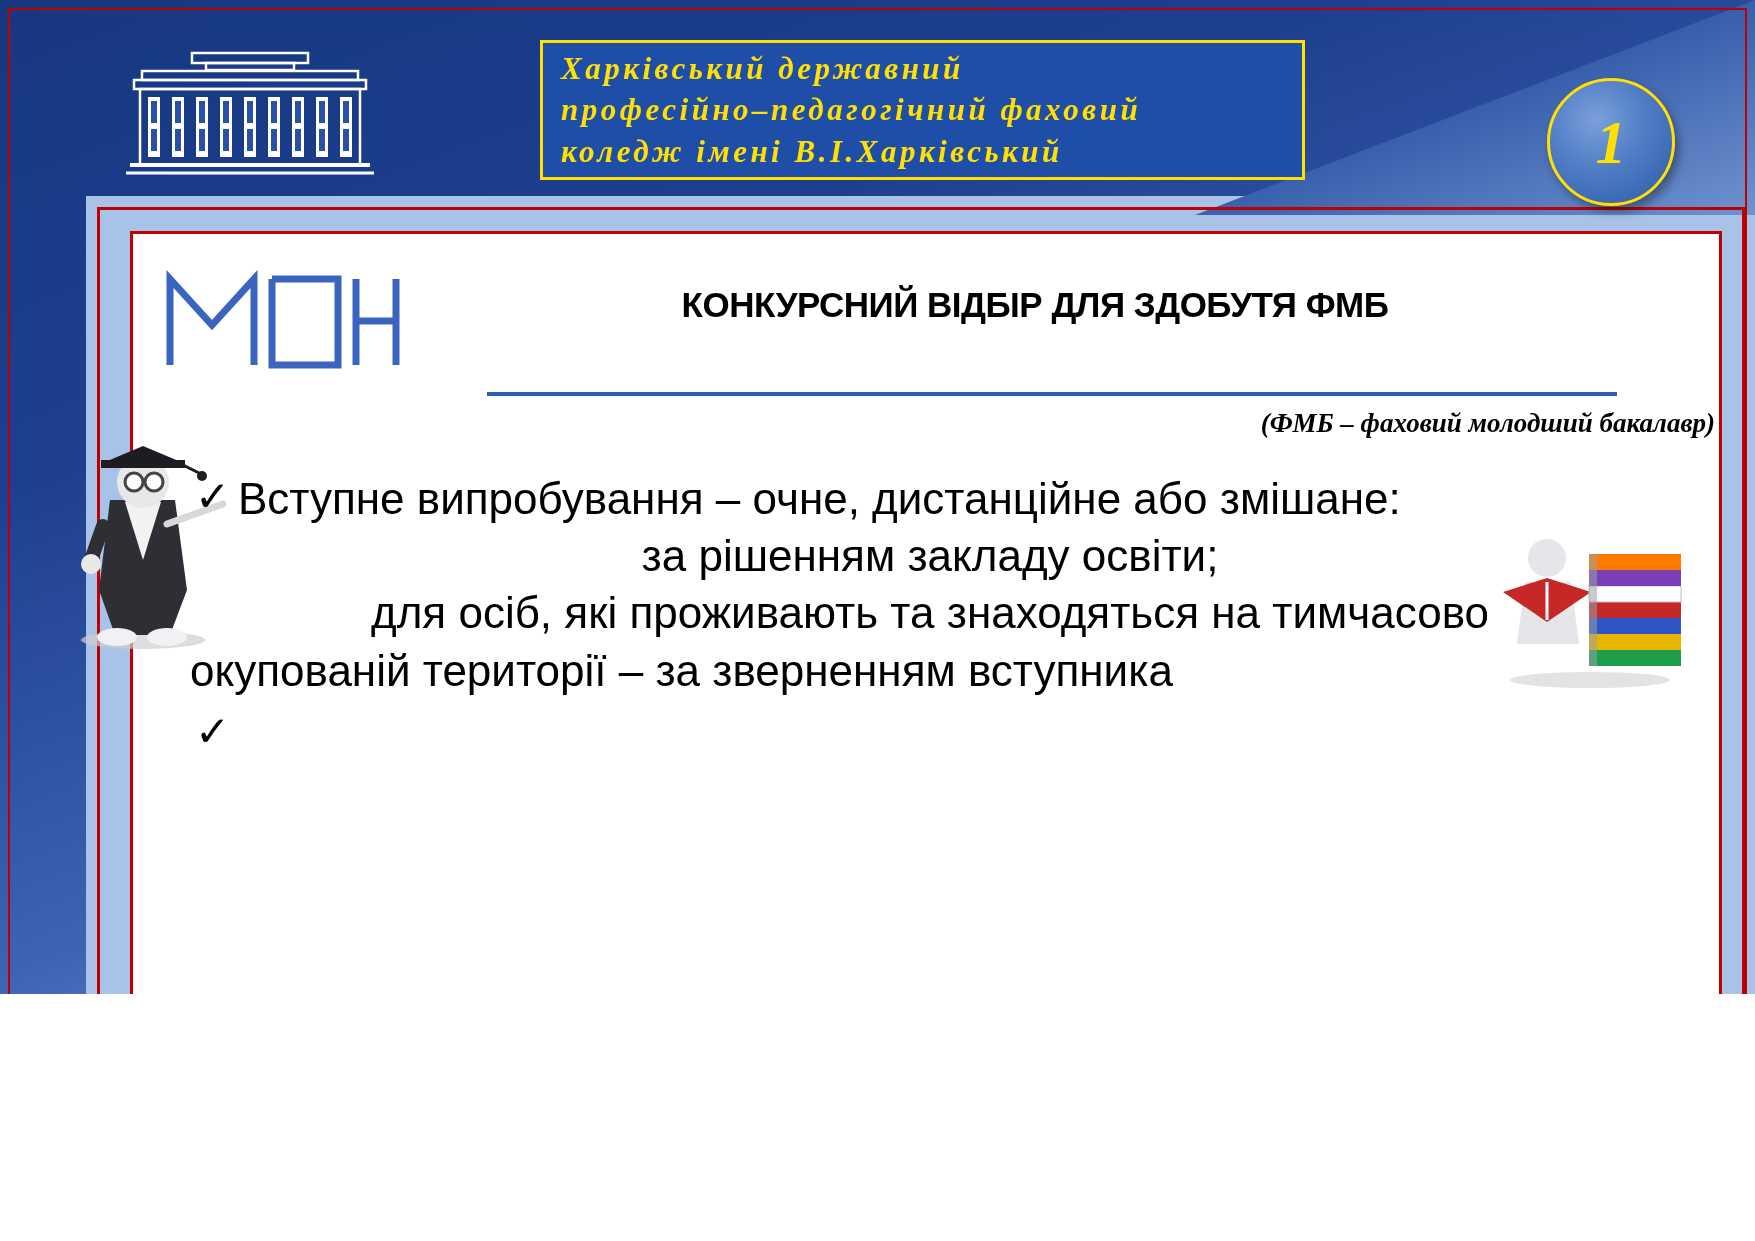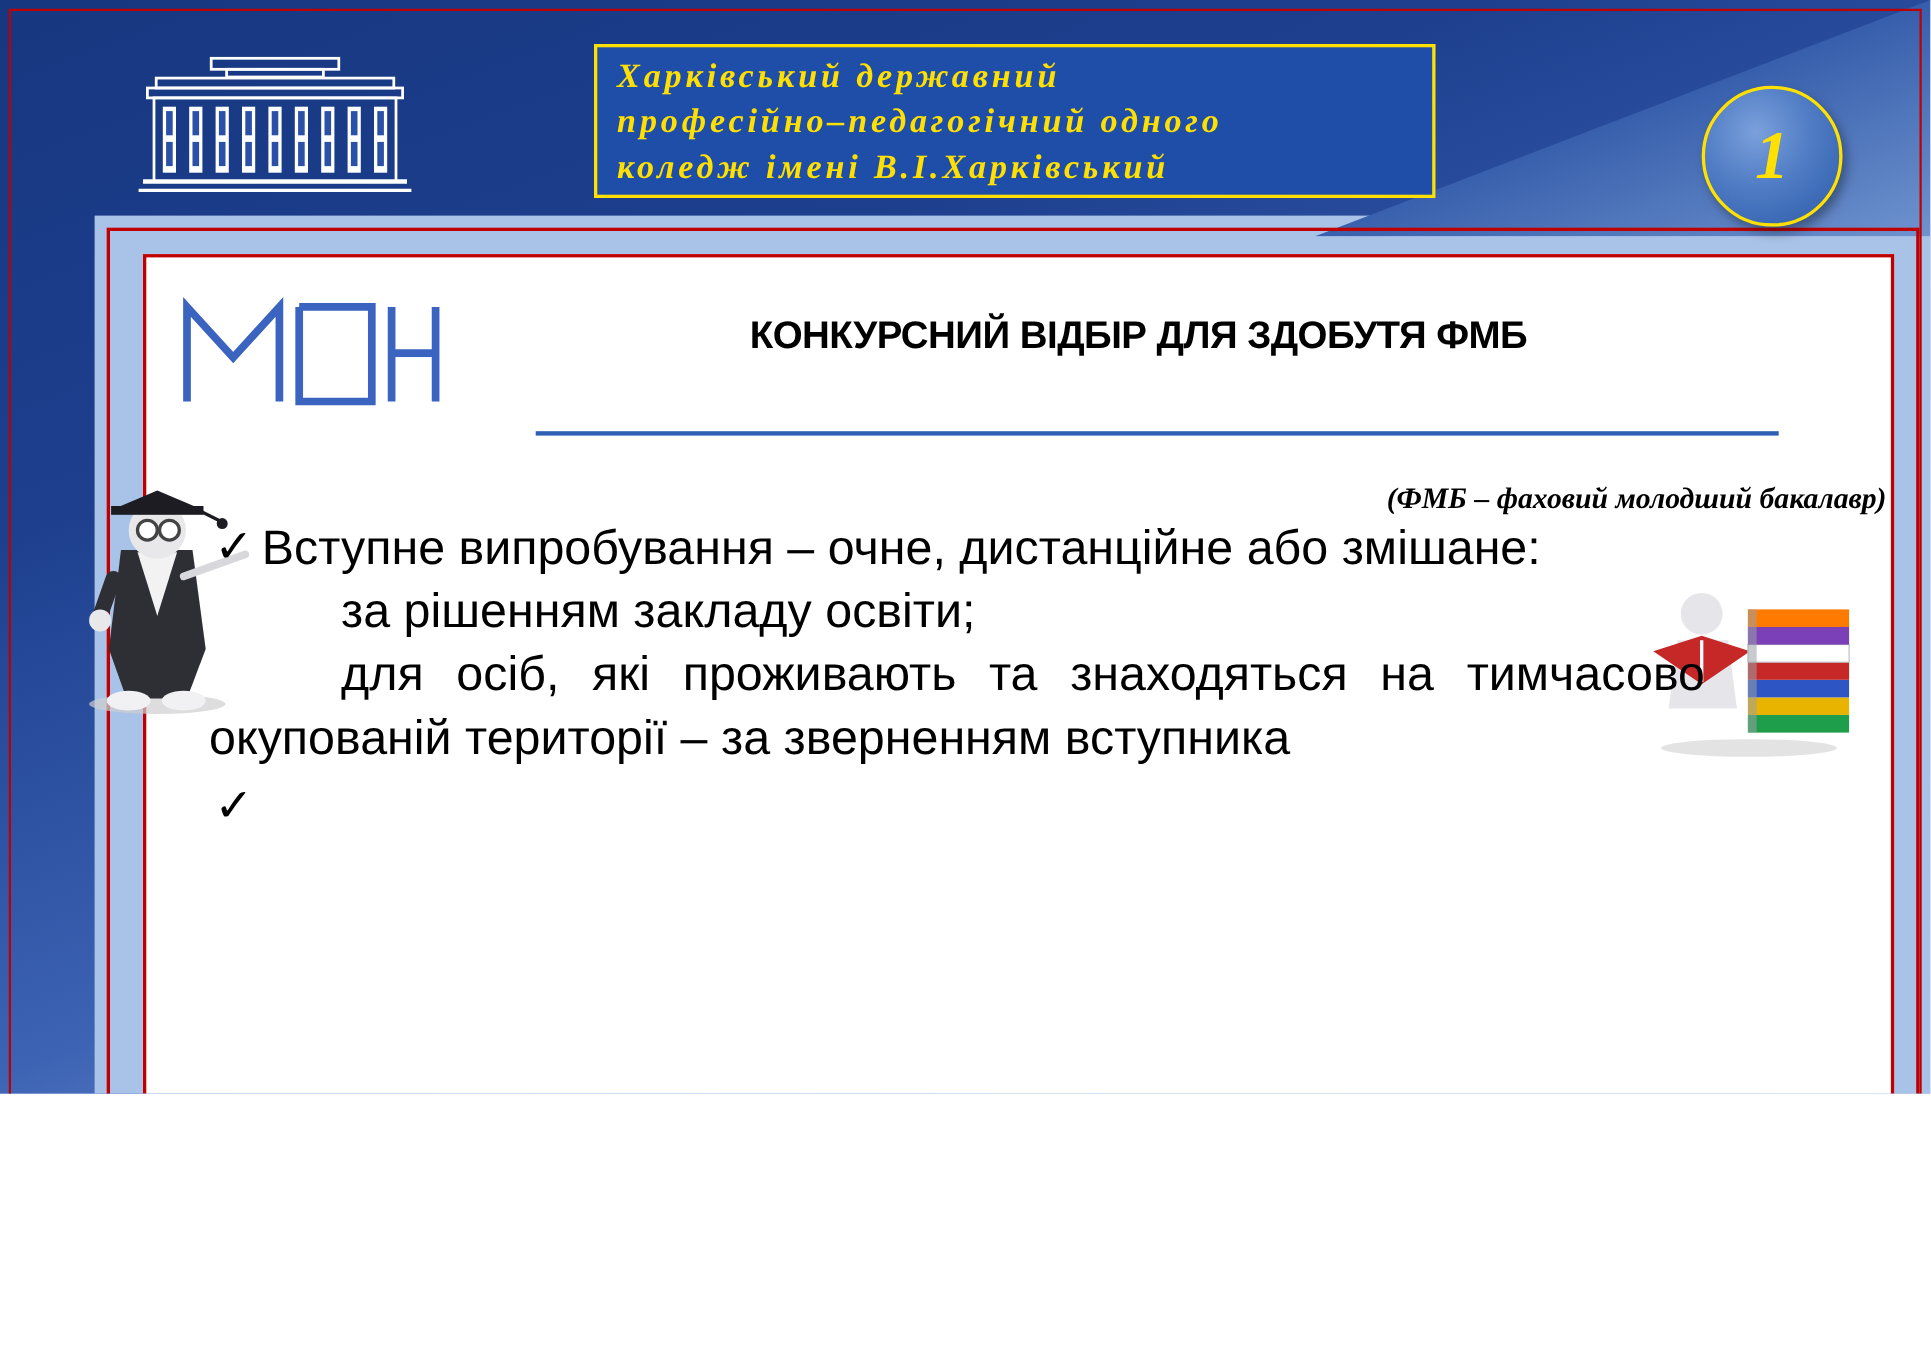--- a/index.html
+++ b/index.html
@@ -143,21 +143,21 @@
     white-space: nowrap;
   }
   .title-rule {
     position: absolute;
     left: 487px; top: 392px;
     width: 1130px; height: 4px;
     background: #2e5fb4;
   }
   .subtitle {
     position: absolute;
-    right: 40px; top: 438px;
+    right: 40px; top: 408px;
     font-family: "Liberation Serif", serif;
     font-style: italic;
     font-weight: bold;
     font-size: 27px;
     color: #000000;
   }
 
   
   .body-wrap {
     position: absolute;
@@ -177,20 +177,21 @@
     position: absolute;
     left: 5px; top: 0;
     font-size: 42px;
   }
   .just {
     text-align: justify;
     text-align-last: left;
   }
   .indent {
     text-indent: 120px;
+    text-align: center;
   }
   .nomargin { margin: 0; }
 
   .prof-img {
     position: absolute;
     left: 55px; top: 440px;
     width: 185px; height: 210px;
   }
   .books-img {
     position: absolute;
@@ -250,21 +251,21 @@
         <rect x="151" y="84" width="6" height="22"></rect>
         <rect x="175" y="84" width="6" height="22"></rect>
         <rect x="199" y="84" width="6" height="22"></rect>
         <rect x="223" y="84" width="6" height="22"></rect>
       </g>
     </svg>
   </div>
 
   <div class="title-box">
     <div class="title-line">Харківський  державний</div>
-    <div class="title-line">професійно–педагогічний  одного</div>
+    <div class="title-line">професійно–педагогічний  фаховий</div>
     <div class="title-line">коледж  імені  В.І.Харківський</div>
   </div>
 
   <div class="badge">
     <span>1</span>
   </div>
 
   <div class="card"></div>
 
   <div class="mon-logo">

